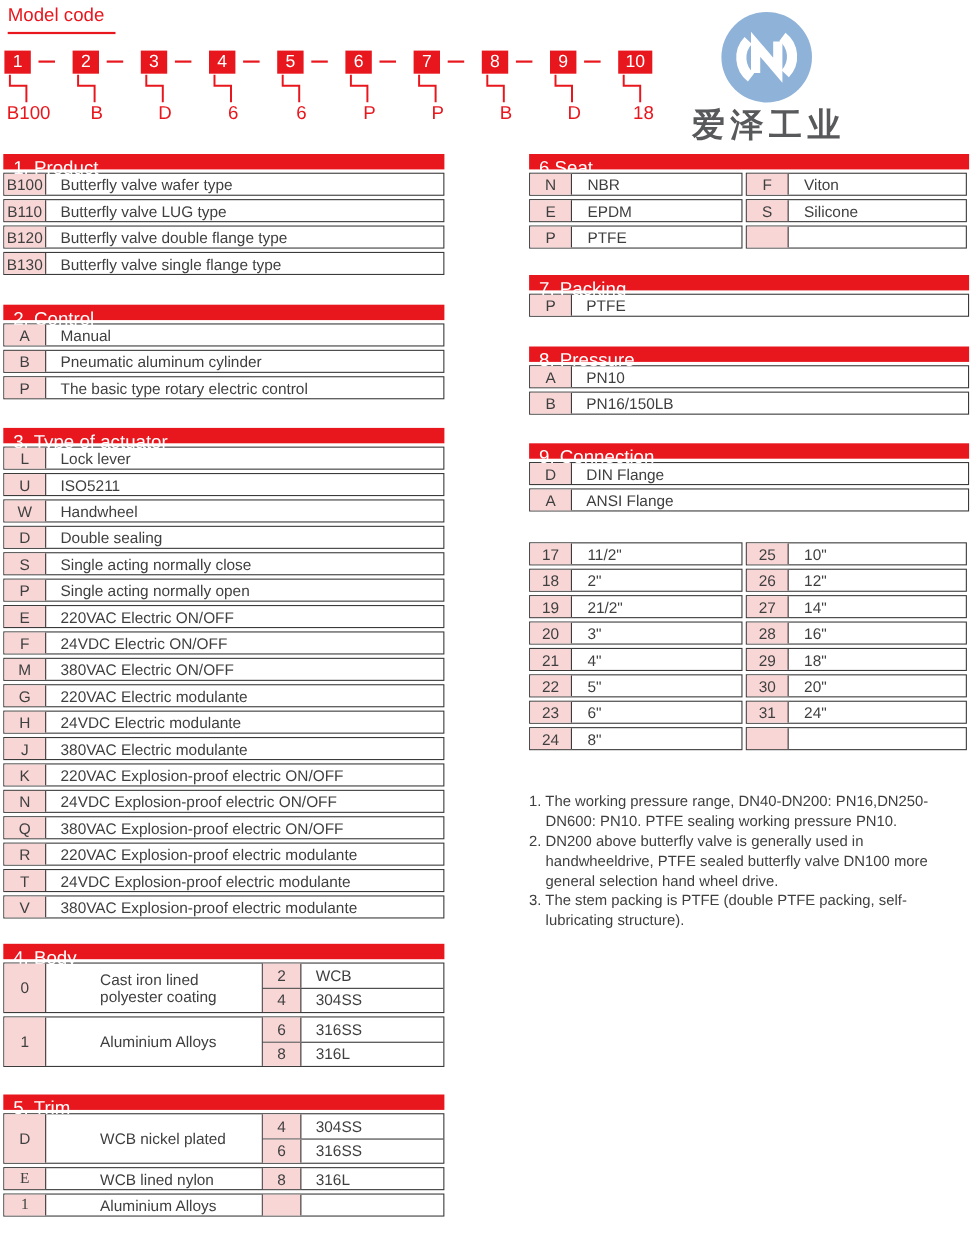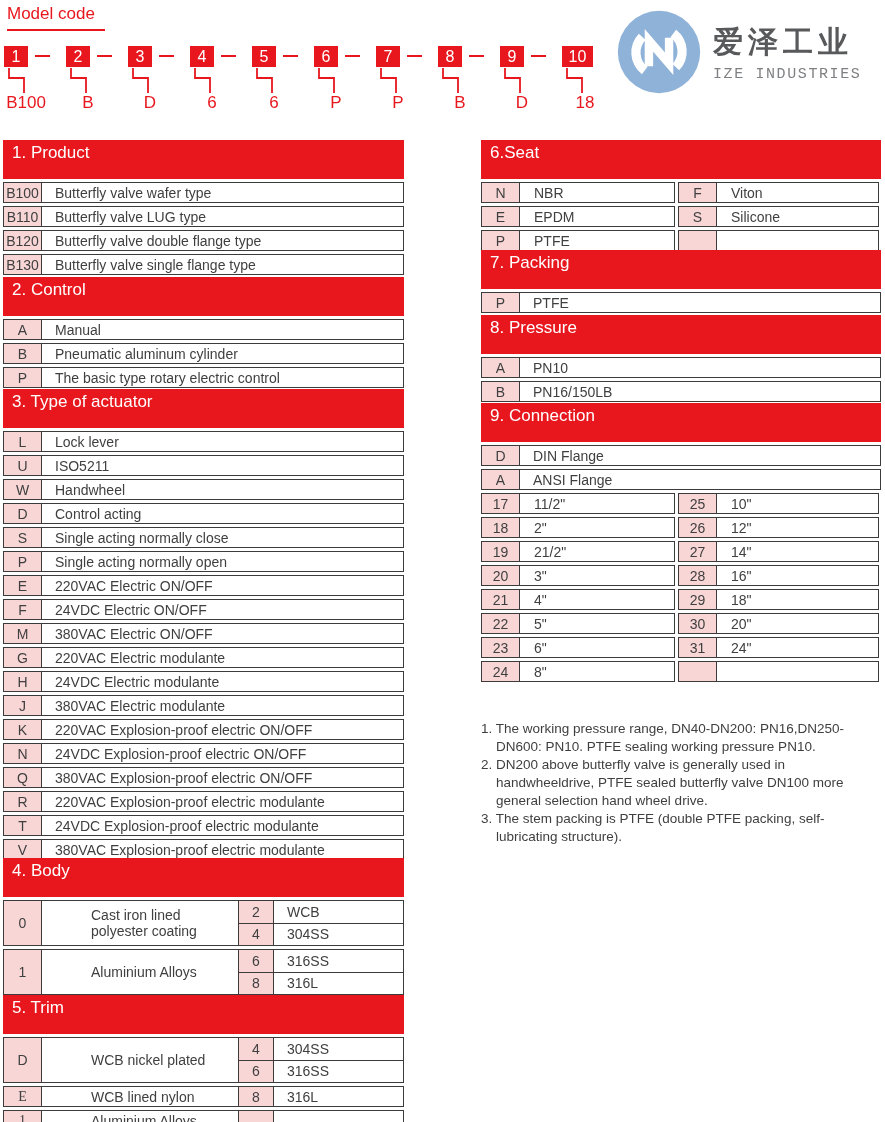--- a/index.html
+++ b/index.html
@@ -15,31 +15,31 @@
   .numbox{position:absolute;left:0;top:0;width:24px;height:21px;background:#e8171e;color:#fff;
           font-size:16px;display:flex;align-items:center;justify-content:center;}
   .slot.wide .numbox{width:31px;}
   .dash{position:absolute;left:31px;top:9px;width:15px;height:2px;background:#e8171e;}
   .connector{position:absolute;left:0;top:21px;}
   .codeval{position:absolute;top:47px;left:22px;transform:translateX(-50%);
            font-size:17px;color:#e8171e;white-space:nowrap;}
   .slot.wide .codeval{left:23px;}
 
   
-  .logo{position:absolute;left:617px;top:10px;display:flex;align-items:center;}
+  .logo{position:absolute;left:617px;top:10px;display:flex;align-items:center;flex-direction:column;}
   .logo-mark{width:84px;height:84px;flex:none;}
   .logo-text{margin-left:12px;}
   .logo-cn{font-size:30px;color:#58595b;letter-spacing:5px;font-weight:bold;white-space:nowrap;}
   .logo-en{font-size:15px;color:#7e8083;letter-spacing:1.6px;margin-top:3px;white-space:nowrap;font-family:Liberation Mono, monospace;}
 
   
   .tbl{position:absolute;}
   .col-l{left:3px;width:401px;}
   .col-r{left:481px;width:400px;}
-  .tbl-h{height:39px;background:#e8171e;color:#fff;font-size:17px;line-height:25px;padding-left:9px;
+  .tbl-h{height:14px;background:#e8171e;color:#fff;font-size:17px;line-height:25px;padding-left:9px;
          box-sizing:border-box;}
   .trow{display:flex;margin-top:3px;border:1.5px solid #3b3b3b;height:21px;background:#fff;
         box-sizing:border-box;}
   .ccell{width:38px;flex:none;background:#f8d6d6;border-right:1.5px solid #3b3b3b;display:flex;
          align-items:center;justify-content:center;font-size:14px;color:#3f3f3f;box-sizing:border-box;}
   .dcell{flex:1;display:flex;align-items:center;padding-left:13px;font-size:14px;color:#3f3f3f;}
   .serif{font-family:"Liberation Serif",serif;}
 
   
   .grow{display:flex;margin-top:3px;border:1.5px solid #3b3b3b;height:46px;background:#fff;
@@ -213,21 +213,21 @@
     <div class="trow">
       <div class="ccell">U</div>
       <div class="dcell">ISO5211</div>
     </div>
     <div class="trow">
       <div class="ccell">W</div>
       <div class="dcell">Handwheel</div>
     </div>
     <div class="trow">
       <div class="ccell">D</div>
-      <div class="dcell">Control acting</div>
+      <div class="dcell">Double sealing</div>
     </div>
     <div class="trow">
       <div class="ccell">S</div>
       <div class="dcell">Single acting normally close</div>
     </div>
     <div class="trow">
       <div class="ccell">P</div>
       <div class="dcell">Single acting normally open</div>
     </div>
     <div class="trow">

